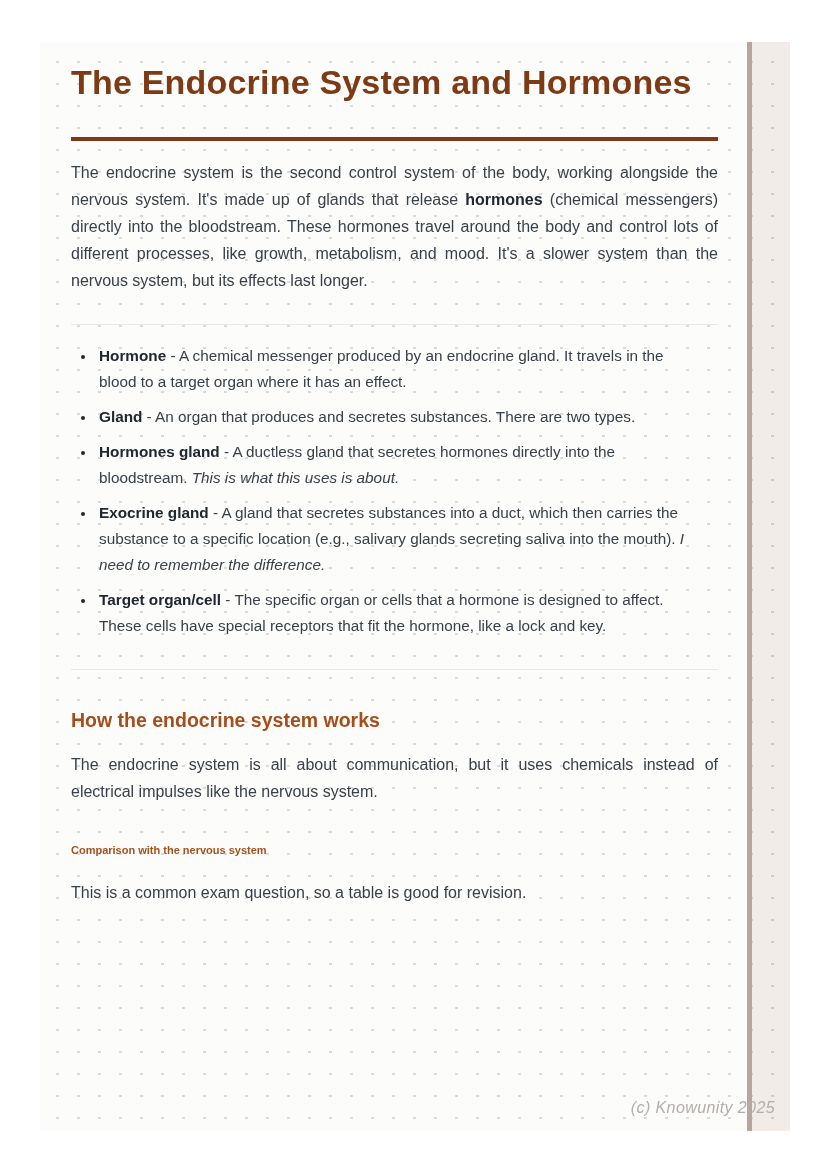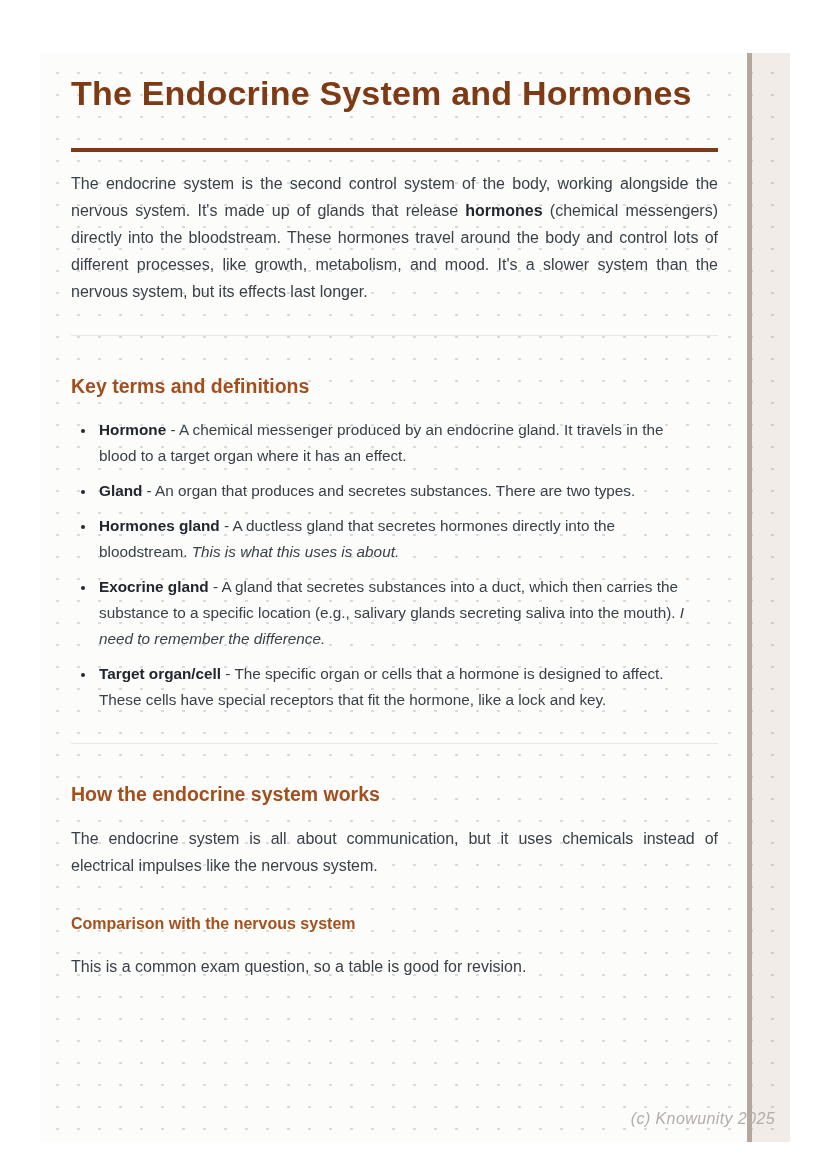--- a/index.html
+++ b/index.html
@@ -5,21 +5,21 @@
   html, body { margin: 0; padding: 0; }
   body {
     width: 828px; height: 1171px;
     background: #ffffff;
     font-family: "Liberation Sans", "DejaVu Sans", sans-serif;
     position: relative;
     overflow: hidden;
   }
   .page {
     position: absolute;
-    left: 40px; top: 53px;
+    left: 40px; top: 42px;
     width: 750px; height: 1089px;
     background-color: #fcfcfb;
     background-image: radial-gradient(circle, #dadada 1.15px, transparent 1.15px);
     background-size: 21px 22px;
     background-position: 7px 9px;
   }
   .side-strip {
     position: absolute;
     top: 0; right: 0; bottom: 0;
     width: 38px;
@@ -52,21 +52,21 @@
   }
   h2.section-heading {
     margin: 38px 0 0 0;
     font-size: 19.5px;
     line-height: 25px;
     font-weight: 700;
     color: #a44e1b;
   }
   h3.sub-heading {
     margin: 34px 0 0 0;
-    font-size: 16px;
+    font-size: 11px;
     line-height: 22px;
     font-weight: 700;
     color: #a4511e;
   }
   p.body-text {
     margin: 18px 0 0 0;
     font-size: 16px;
     line-height: 27px;
     color: #394047;
   }
@@ -113,21 +113,20 @@
 
     <h1 class="doc-title">The Endocrine System and Hormones</h1>
 
     <hr class="title-rule">
 
 
     <p class="body-text just"><span>The endocrine system is the second control system of the body, working alongside the nervous system. It's made up of glands that release </span><strong class="inline-bold">hormones</strong><span> (chemical messengers) directly into the bloodstream. These hormones travel around the body and control lots of different processes, like growth, metabolism, and mood. It's a slower system than the nervous system, but its effects last longer.</span></p>
 
     <div class="divider"></div>
 
-    <h2 class="section-heading">Key terms and definitions</h2>
 
     <ul class="terms-list">
       <li><span class="term">Hormone</span><span> - </span><span>A chemical messenger produced by an endocrine gland. It travels in the blood to a target organ where it has an effect.</span><em class="note"></em></li>
       <li><span class="term">Gland</span><span> - </span><span>An organ that produces and secretes substances. There are two types.</span><em class="note"></em></li>
       <li><span class="term">Hormones gland</span><span> - </span><span>A ductless gland that secretes hormones directly into the bloodstream. </span><em class="note">This is what this uses is about.</em></li>
       <li><span class="term">Exocrine gland</span><span> - </span><span>A gland that secretes substances into a duct, which then carries the substance to a specific location (e.g., salivary glands secreting saliva into the mouth). </span><em class="note">I need to remember the difference.</em></li>
       <li><span class="term">Target organ/cell</span><span> - </span><span>The specific organ or cells that a hormone is designed to affect. These cells have special receptors that fit the hormone, like a lock and key.</span><em class="note"></em></li>
     </ul>
 
     <div class="divider"></div>

